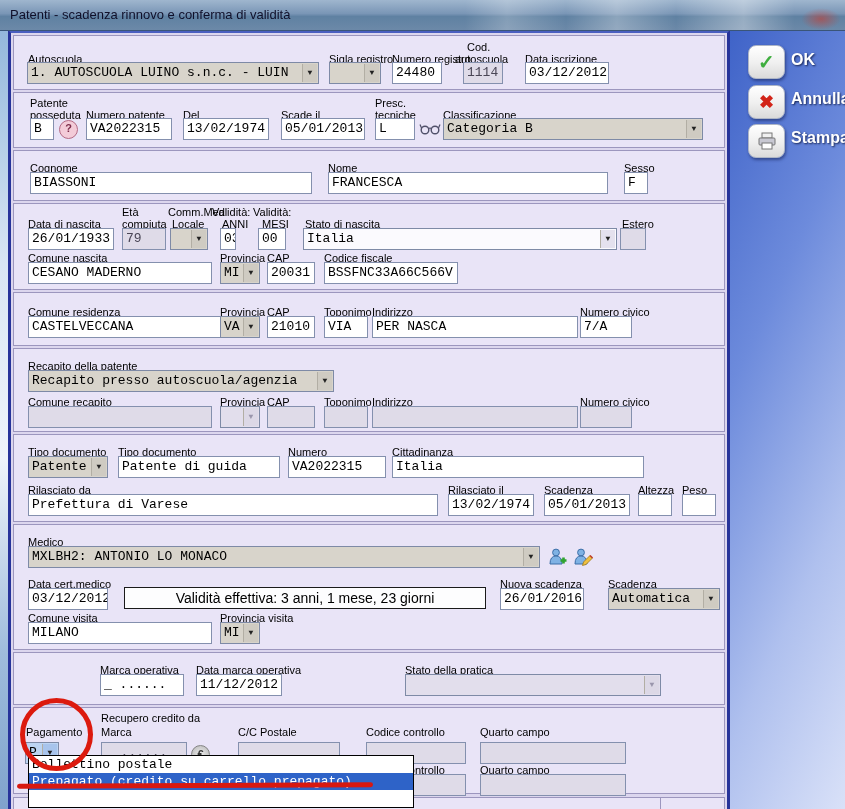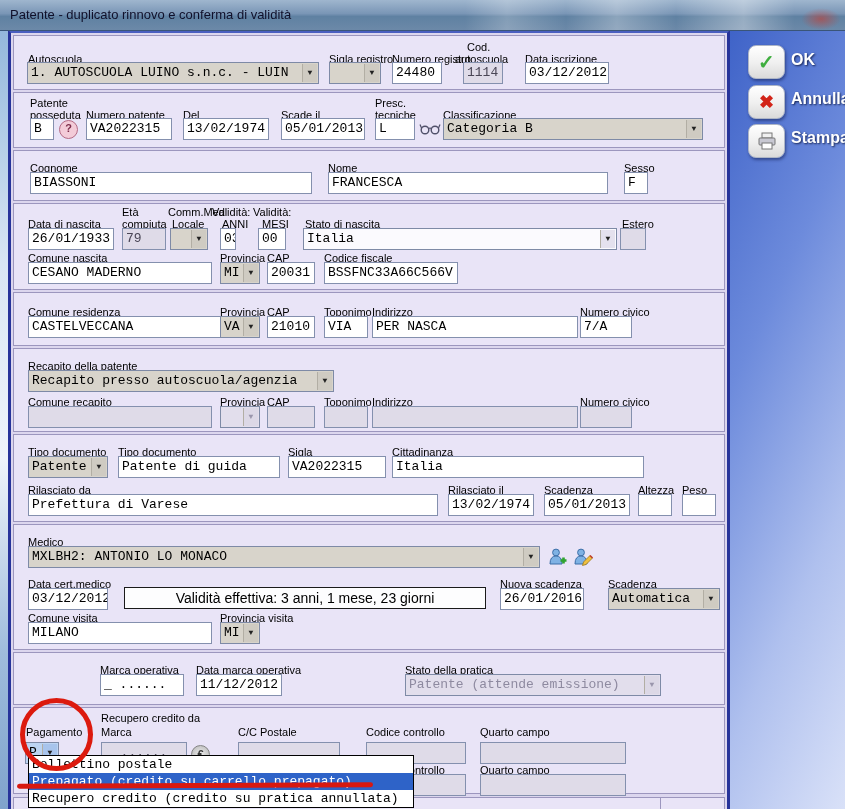--- a/index.html
+++ b/index.html
@@ -76,21 +76,21 @@
   .red-underline{position:absolute;left:17px;top:783px;width:356px;height:5px;
     background:#D81810;border-radius:3px;transform:rotate(-0.25deg);z-index:8;}
 
   .divider-v{position:absolute;background:#9C96BE;width:1px;z-index:2;}
 </style>
 </head>
 <body>
 
 <div class="titlebar">
   <div class="gloss"></div>
-  <span class="title-text">Patente - duplicato rinnovo e conferma di validità</span>
+  <span class="title-text">Patenti - scadenza rinnovo e conferma di validità</span>
   <div class="close-glow"></div>
 </div>
 
 <div class="leftstrip"></div>
 <div class="rightbg"></div>
 <div class="main"></div>
 
 <div class="sec" style="top:35px;height:55px"></div>
 <div class="sec" style="top:92px;height:56px"></div>
 <div class="sec" style="top:150px;height:51px"></div>
@@ -223,21 +223,21 @@
 <span class="lbl" style="left:580px;top:396px">Numero civico</span>
 <div class="txt dis" style="left:580px;top:406px;width:52px"></div>
 
 <span class="lbl" style="left:28px;top:446px">Tipo documento</span>
 <div class="cmb" style="left:28px;top:456px;width:80px">
   <span>Patente</span>
   <span class="arr">▼</span>
 </div>
 <span class="lbl" style="left:118px;top:446px">Tipo documento</span>
 <div class="txt" style="left:118px;top:456px;width:162px">Patente di guida</div>
-<span class="lbl" style="left:288px;top:446px">Sigla</span>
+<span class="lbl" style="left:288px;top:446px">Numero</span>
 <div class="txt" style="left:288px;top:456px;width:98px">VA2022315</div>
 <span class="lbl" style="left:392px;top:446px">Cittadinanza</span>
 <div class="txt" style="left:392px;top:456px;width:252px">Italia</div>
 <span class="lbl" style="left:28px;top:484px">Rilasciato da</span>
 <div class="txt" style="left:28px;top:494px;width:410px">Prefettura di Varese</div>
 <span class="lbl" style="left:448px;top:484px">Rilasciato il</span>
 <div class="txt" style="left:448px;top:494px;width:86px">13/02/1974</div>
 <span class="lbl" style="left:544px;top:484px">Scadenza</span>
 <div class="txt" style="left:544px;top:494px;width:86px">05/01/2013</div>
 <span class="lbl" style="left:638px;top:484px">Altezza</span>
@@ -278,21 +278,20 @@
   <span>MI</span>
   <span class="arr">▼</span>
 </div>
 
 <span class="lbl" style="left:100px;top:664px">Marca operativa</span>
 <div class="txt" style="left:100px;top:674px;width:84px">_ ......</div>
 <span class="lbl" style="left:196px;top:664px">Data marca operativa</span>
 <div class="txt" style="left:196px;top:674px;width:86px">11/12/2012</div>
 <span class="lbl" style="left:405px;top:664px">Stato della pratica</span>
 <div class="cmb dis" style="left:405px;top:674px;width:256px">
-  <span>Patente (attende emissione)</span>
   <span class="arr">▼</span>
 </div>
 
 <span class="lbl" style="left:101px;top:712px">Recupero credito da</span>
 <span class="lbl" style="left:26px;top:726px">Pagamento</span>
 <span class="lbl" style="left:101px;top:726px">Marca</span>
 <span class="lbl" style="left:238px;top:726px">C/C Postale</span>
 <span class="lbl" style="left:366px;top:726px">Codice controllo</span>
 <span class="lbl" style="left:480px;top:726px">Quarto campo</span>
 <div class="cmb focus" style="left:25px;top:742px;width:34px">
@@ -305,21 +304,20 @@
 <div class="txt dis" style="left:366px;top:742px;width:100px"></div>
 <div class="txt dis" style="left:480px;top:742px;width:146px"></div>
 <span class="lbl" style="left:366px;top:764px">Codice controllo</span>
 <span class="lbl" style="left:480px;top:764px">Quarto campo</span>
 <div class="txt dis" style="left:366px;top:774px;width:100px"></div>
 <div class="txt dis" style="left:480px;top:774px;width:146px"></div>
 
 <div class="listbox">
   <div class="lrow">Bollettino postale</div>
   <div class="lrow selected">Prepagato (credito su carrello prepagato)</div>
-  <div class="lrow">Recupero credito (credito su pratica annullata)</div>
 </div>
 
 <div class="red-ellipse"></div>
 <div class="red-underline"></div>
 
 <div class="btn" style="top:45px">
   <span class="ckicon">✓</span>
 </div>
 <span class="btn-label" style="top:51px">OK</span>
 <div class="btn" style="top:85px">

